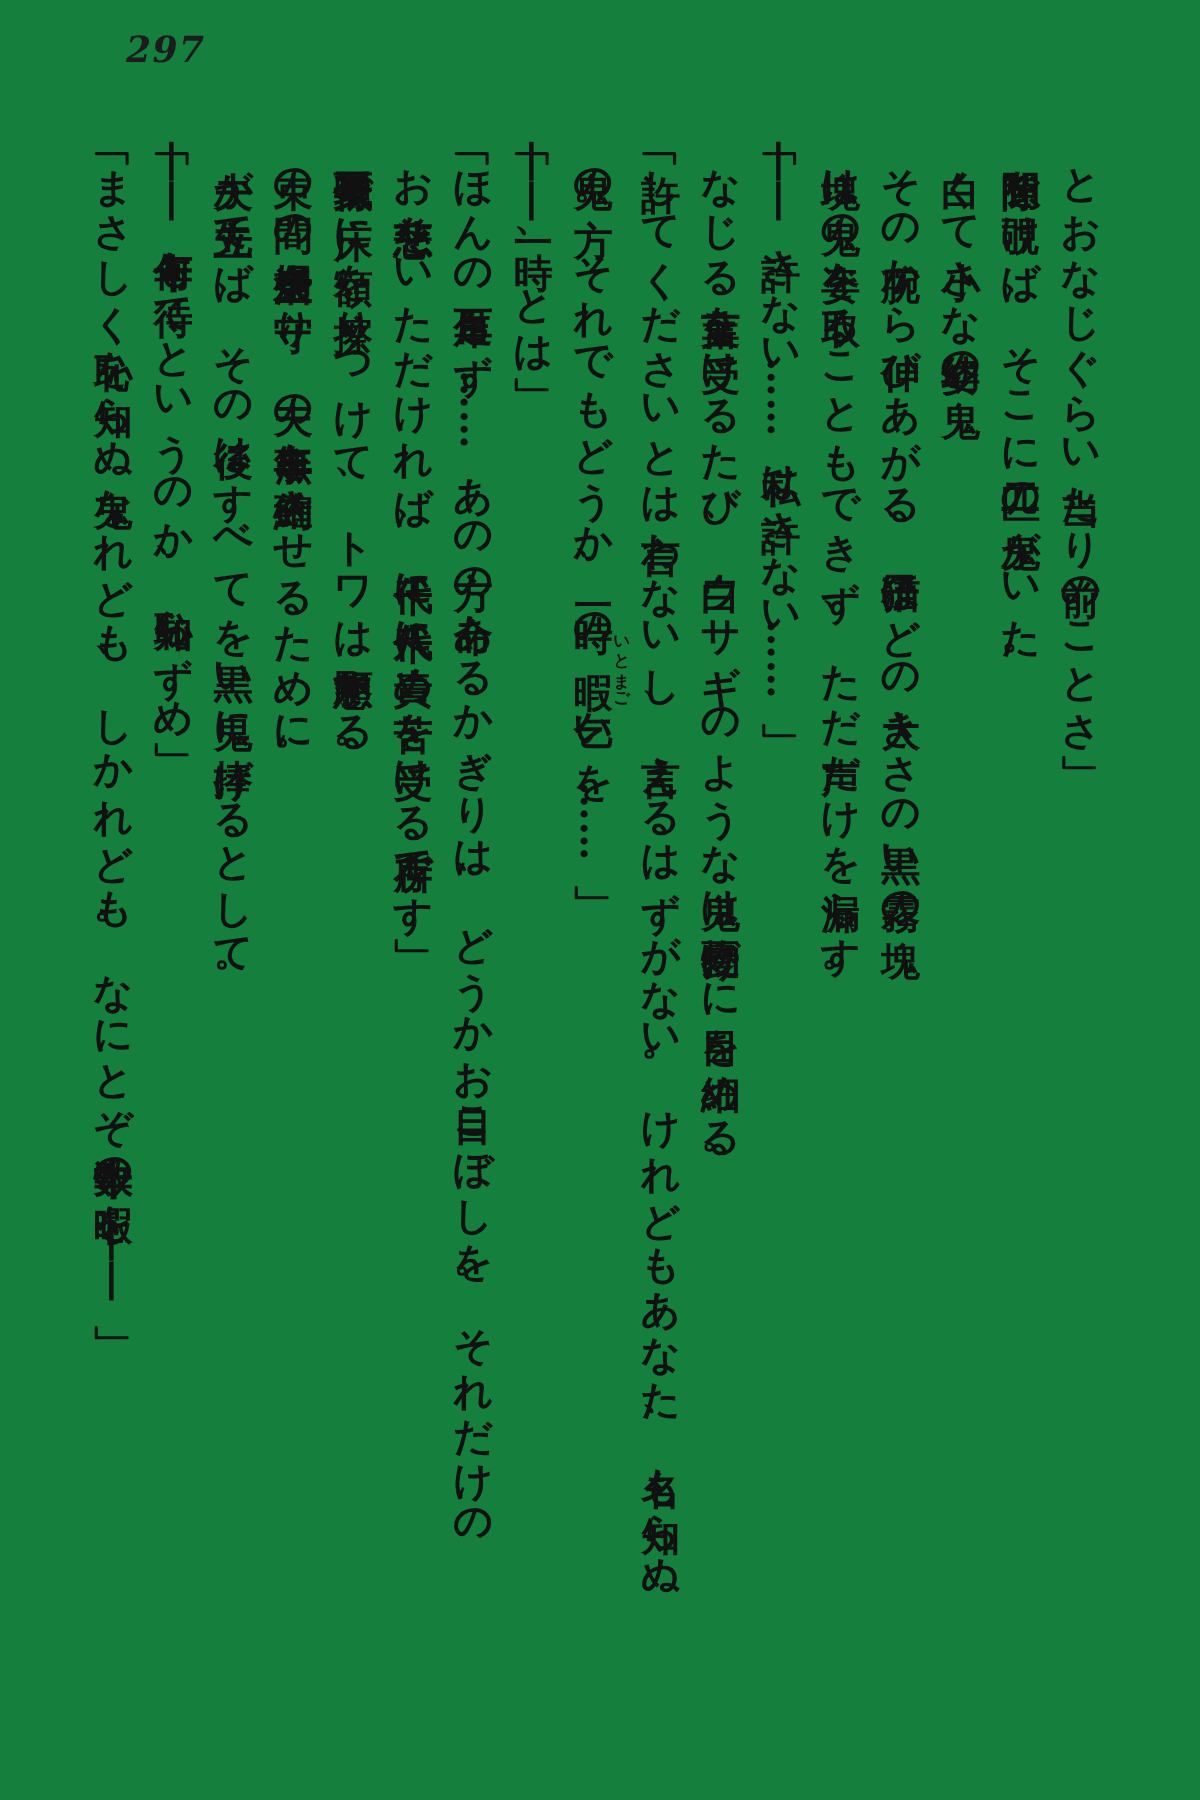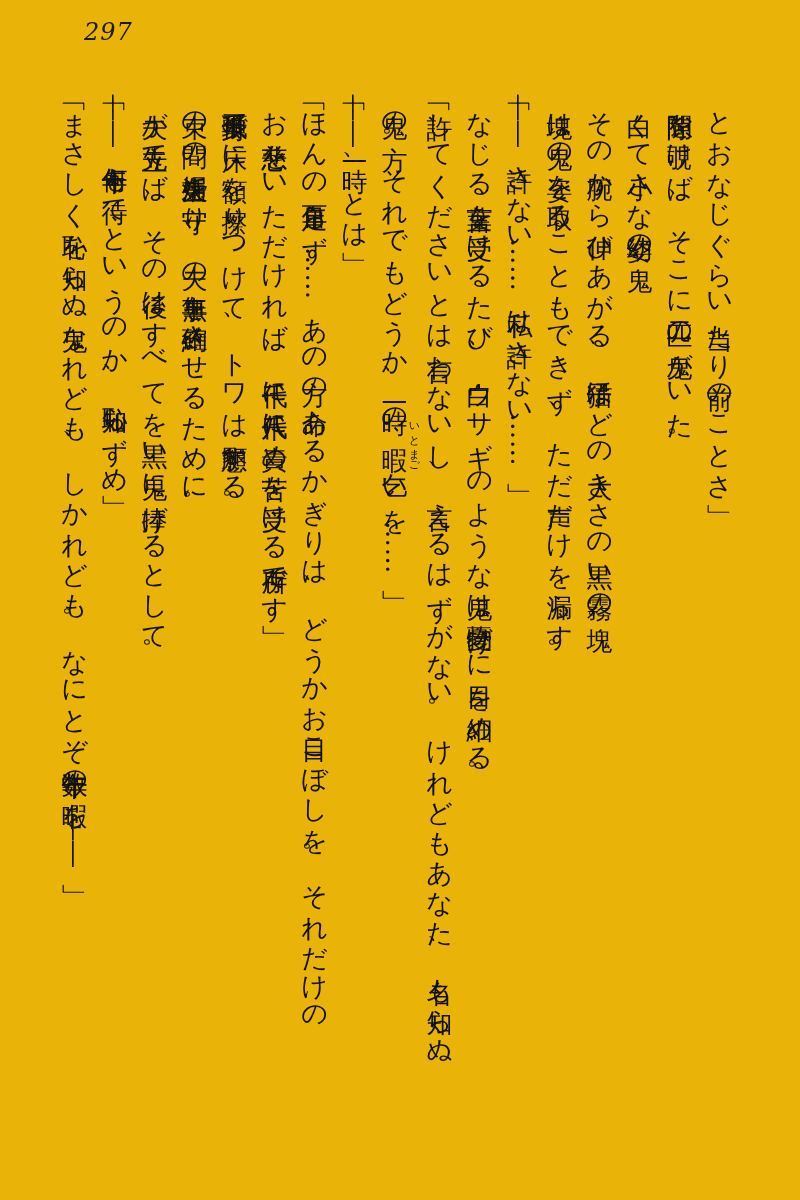--- a/index.html
+++ b/index.html
@@ -10,21 +10,22 @@
     width: 800px;
     height: 1200px;
     position: relative;
     background: #fdfdfd;
     font-family: "DejaVu Serif", "Liberation Serif", serif;
     overflow: hidden;
   }
   .page {
     position: absolute;
     inset: 0;
-    background: #eab308;
+    background: #15803d;
+    font-weight: bold;
   }
   .page-number {
     position: absolute;
     top: 18px;
     left: 84px;
     font-size: 24px;
     font-style: italic;
     letter-spacing: 1px;
     color: #1c1c1c;
   }

